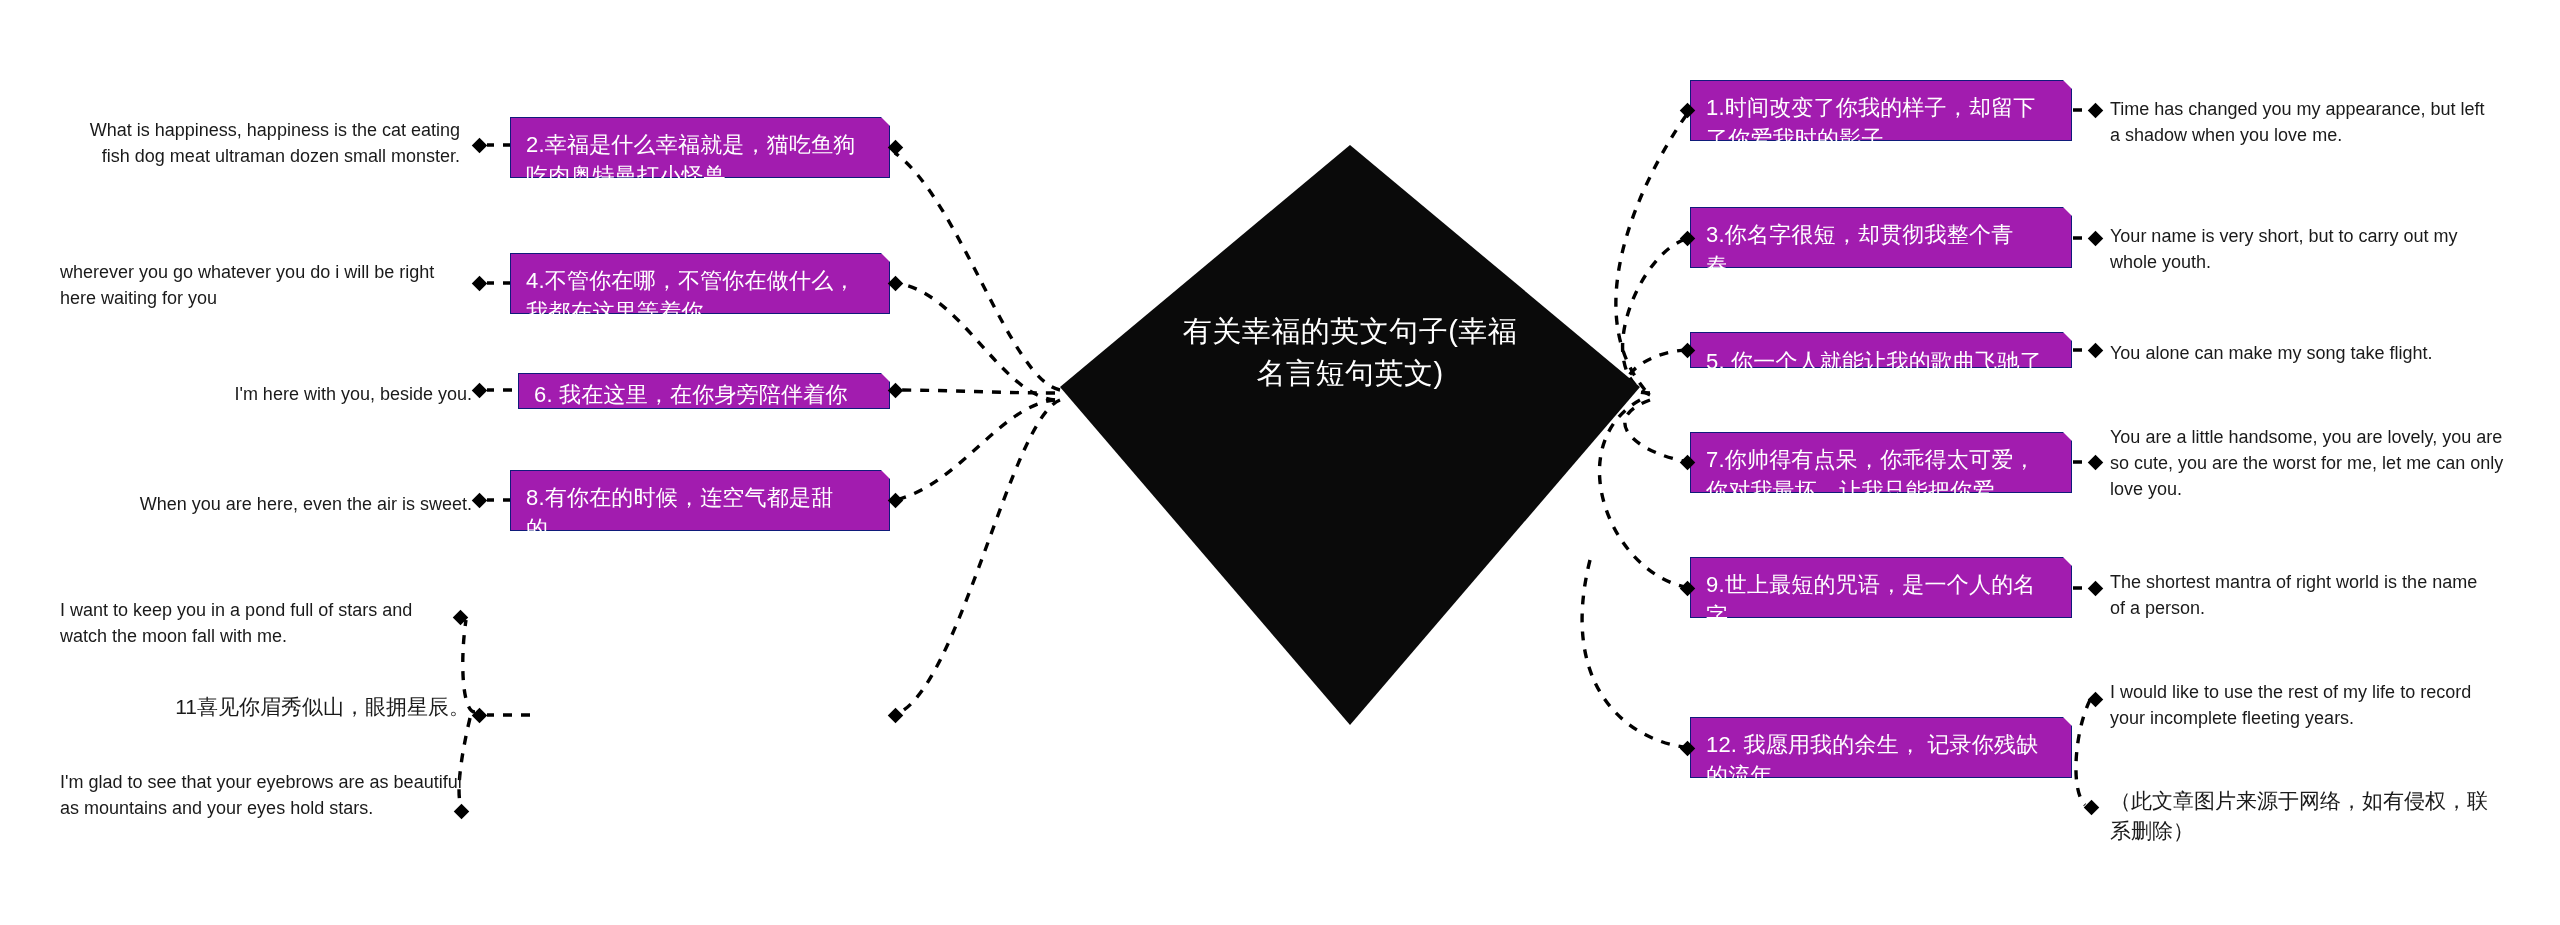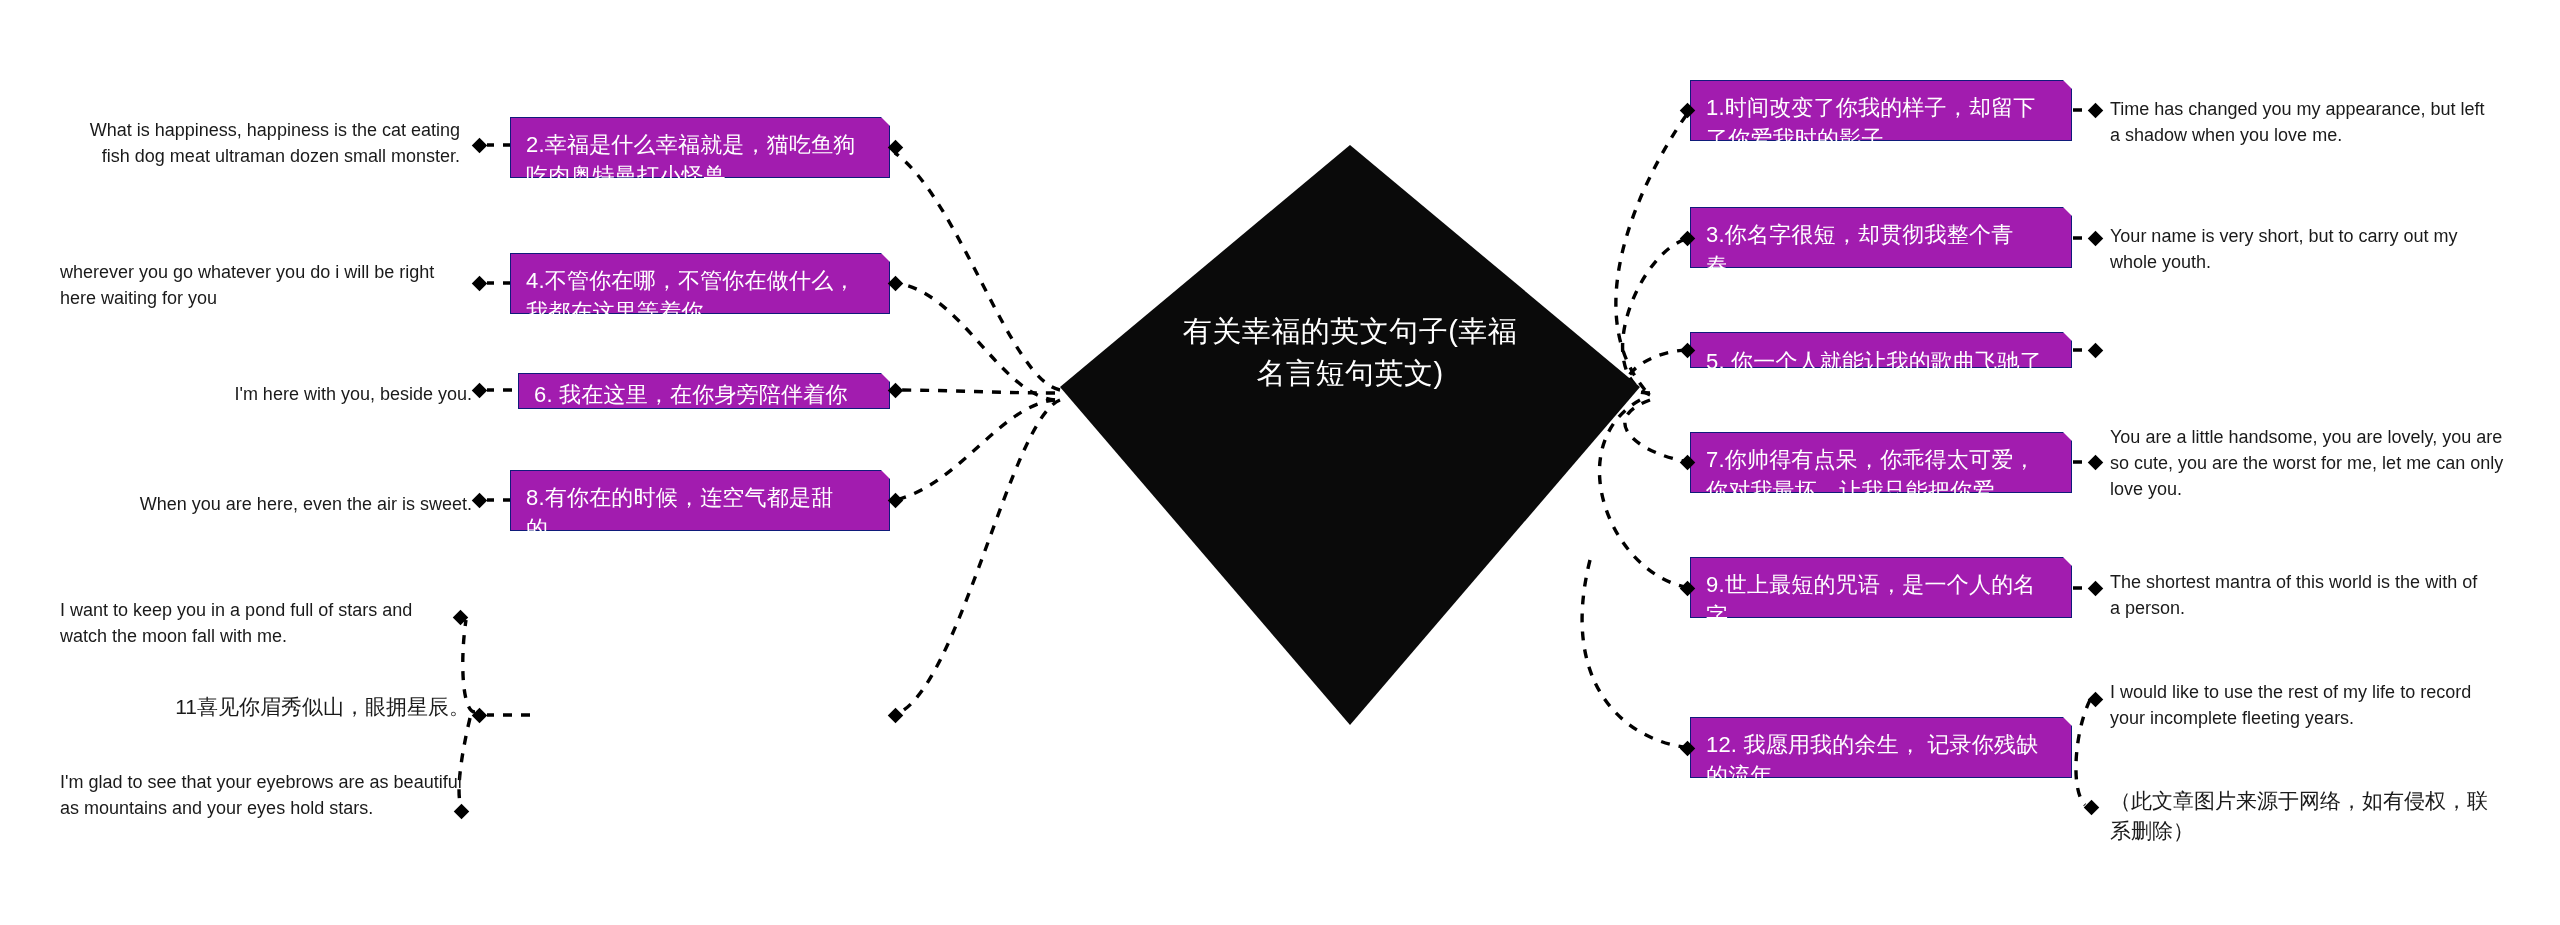--- a/index.html
+++ b/index.html
@@ -192,25 +192,28 @@
   <div class="caption left-al" style="left:60px; top:770px; width:405px;">
     <span>I'm glad to see that your eyebrows are as beautiful as mountains and your eyes hold stars.</span>
   </div>
 
   <div class="caption left-al" style="left:2110px; top:97px; width:380px;">
     <span>Time has changed you my appearance, but left a shadow when you love me.</span>
   </div>
   <div class="caption left-al" style="left:2110px; top:224px; width:385px;">
     <span>Your name is very short, but to carry out my whole youth.</span>
   </div>
+  <div class="caption left-al" style="left:2110px; top:341px; width:390px;">
+    <span>You alone can make my song take flight.</span>
+  </div>
   <div class="caption left-al" style="left:2110px; top:425px; width:395px;">
     <span>You are a little handsome,  you are lovely,  you are so cute,  you are the worst for me,  let me can only love you.</span>
   </div>
   <div class="caption left-al" style="left:2110px; top:570px; width:380px;">
-    <span>The shortest mantra of this world is the with of a person.</span>
+    <span>The shortest mantra of right world is the name of a person.</span>
   </div>
   <div class="caption left-al" style="left:2110px; top:680px; width:390px;">
     <span>I would like to use the rest of my life to record your incomplete fleeting years.</span>
   </div>
   <div class="caption cn left-al" style="left:2110px; top:786px; width:395px;">
     <span>（此文章图片来源于网络，如有侵权，联系删除）</span>
   </div>
 
   <span class="dot" style="left:474px; top:140px;"></span>
   <span class="dot" style="left:474px; top:278px;"></span>

